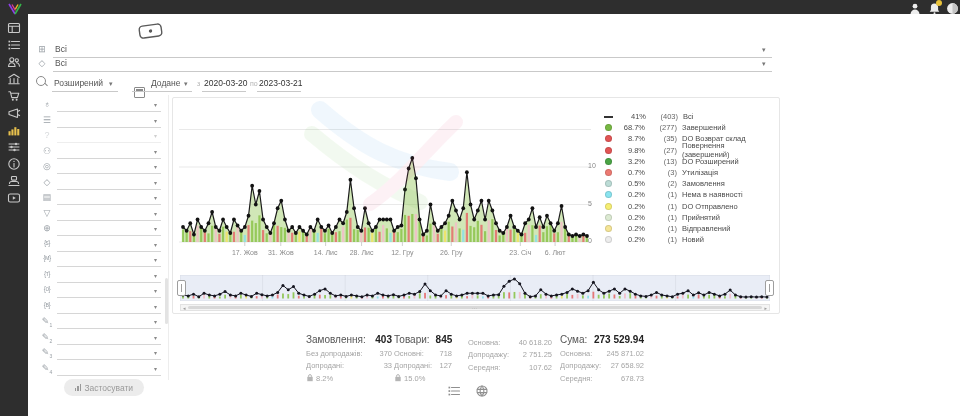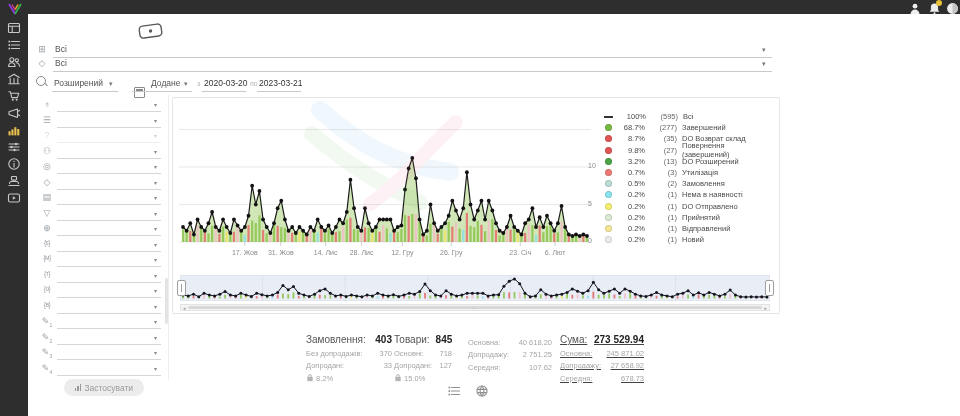--- a/index.html
+++ b/index.html
@@ -529,22 +529,22 @@
       <line x1="272.25600000000003" x2="272.25600000000003" y1="136" y2="140" stroke="#cfcfcf"></line>
       <text x="272.25600000000003" y="149" font-size="7" fill="#8a8a8a" text-anchor="middle" font-family="Liberation Sans,sans-serif">26. Гру</text>
       <line x1="341.34" x2="341.34" y1="136" y2="140" stroke="#cfcfcf"></line>
       <text x="341.34" y="149" font-size="7" fill="#8a8a8a" text-anchor="middle" font-family="Liberation Sans,sans-serif">23. Січ</text>
       <line x1="376.084" x2="376.084" y1="136" y2="140" stroke="#cfcfcf"></line>
       <text x="376.084" y="149" font-size="7" fill="#8a8a8a" text-anchor="middle" font-family="Liberation Sans,sans-serif">6. Лют</text>
     </svg>
   <div class="legend" id="legend">
       <div class="lg-row">
         <span class="lg-line"></span>
-        <span class="lg-pct">100%</span>
-        <span class="lg-cnt">(595)</span>
+        <span class="lg-pct">41%</span>
+        <span class="lg-cnt">(403)</span>
         <span>Всі</span>
       </div>
       <div class="lg-row">
         <span class="lg-dot" style="background:#77b843"></span>
         <span class="lg-pct">68.7%</span>
         <span class="lg-cnt">(277)</span>
         <span>Завершений</span>
       </div>
       <div class="lg-row">
         <span class="lg-dot" style="background:#e25555"></span>
@@ -908,21 +908,21 @@
       </div>
       <div class="stat-row">
         <span>Допродажу:</span>
         <i>2 751.25</i>
       </div>
       <div class="stat-row">
         <span>Середня:</span>
         <i>107.62</i>
       </div>
     </div>
-    <div class="stat-col" style="left: 560px; width: 84px; text-decoration: underline;">
+    <div class="stat-col" style="left: 560px; width: 84px;">
       <div class="stat-title">
         <span>Сума:</span>
         <b>273 529.94</b>
       </div>
       <div class="stat-row">
         <span>Основна:</span>
         <i>245 871.02</i>
       </div>
       <div class="stat-row">
         <span>Допродажу:</span>

